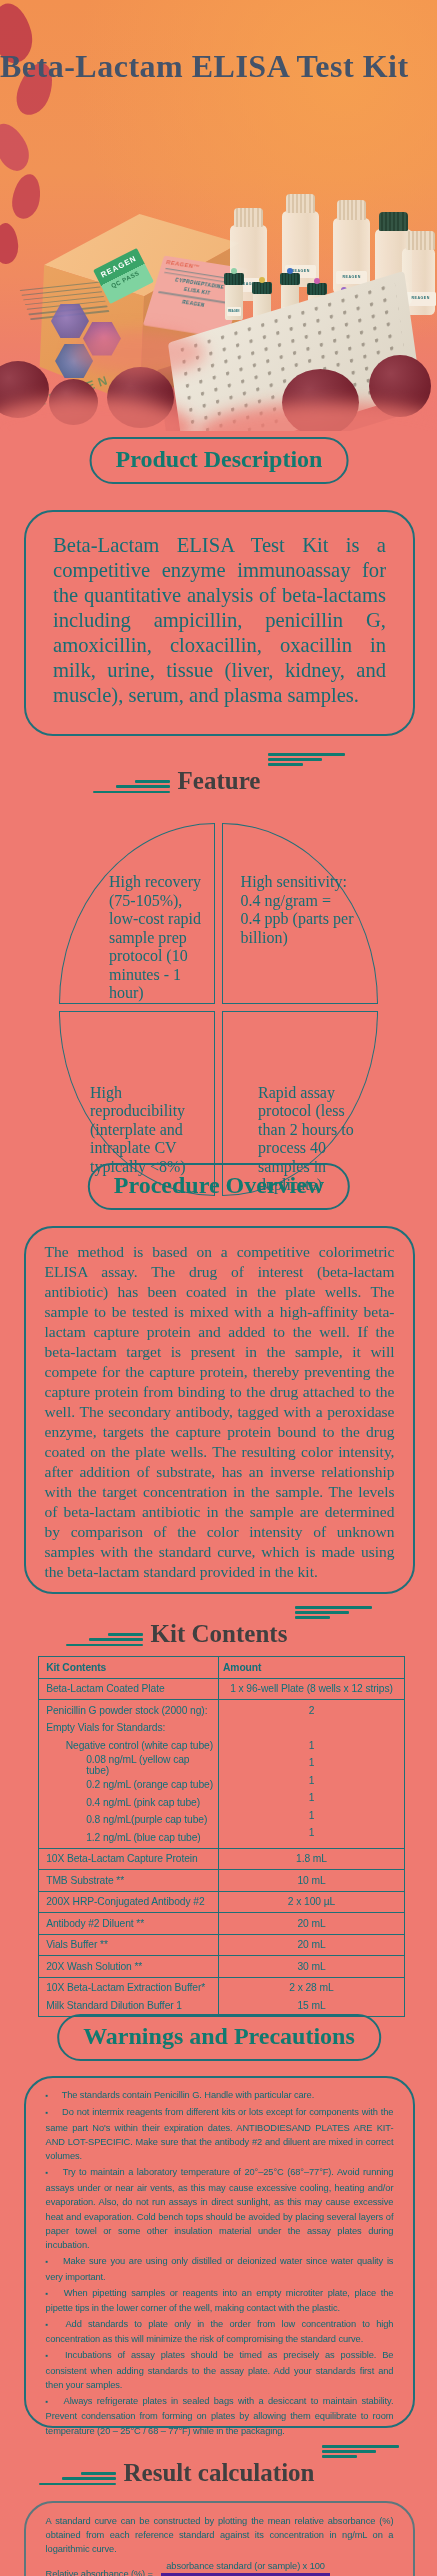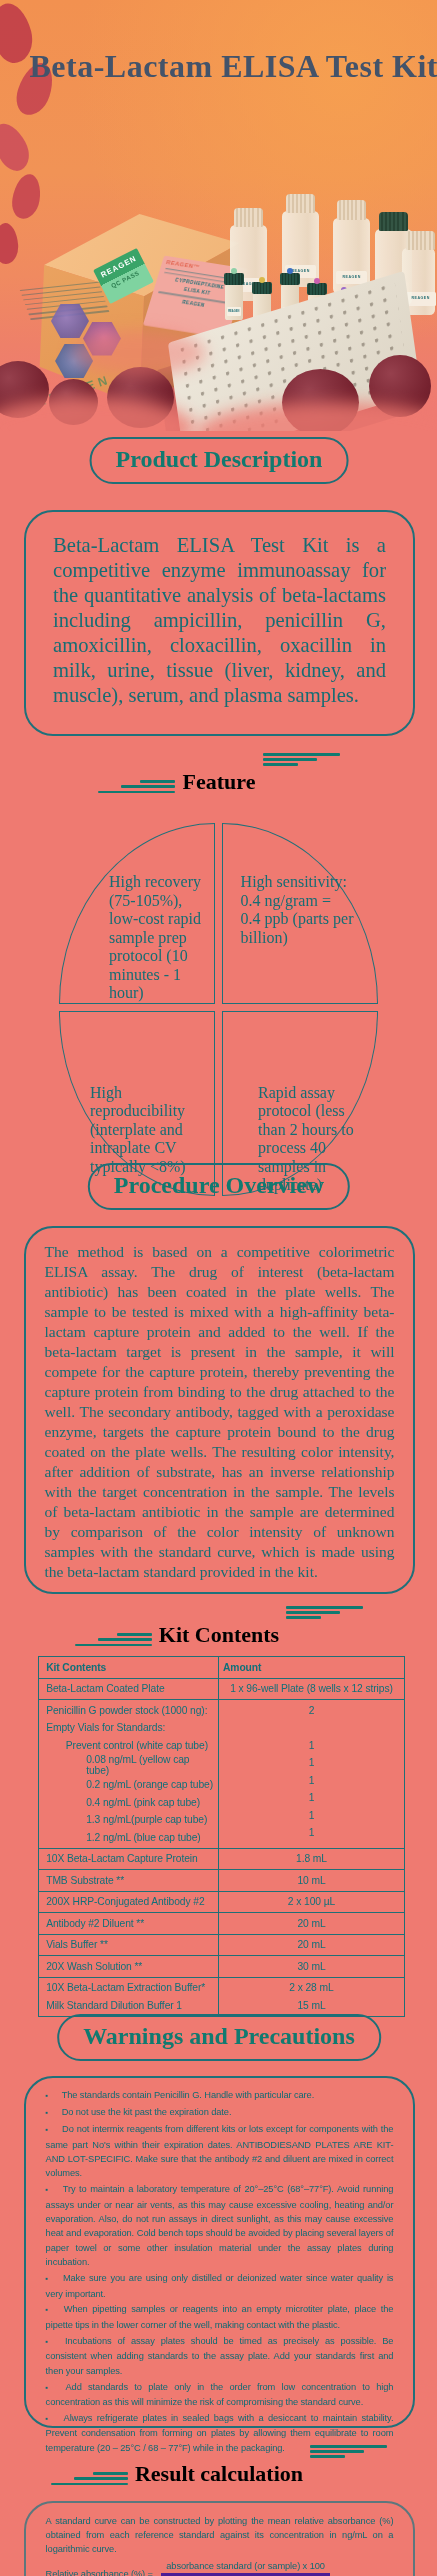--- a/index.html
+++ b/index.html
@@ -13,21 +13,21 @@
     background:
       radial-gradient(ellipse at 78% 18%, rgba(246,160,80,.9), transparent 55%),
       linear-gradient(180deg,#f29150 0%,#f19356 40%,#f08a60 64%,#ee8069 80%,#ef7a71 94%);
   }
   .leaf{position:absolute;background:#c03b4f;border-radius:52% 48% 55% 45%/60% 55% 45% 40%;opacity:.8;}
   .leaf.l1{left:-7.2px;top:3.1px;width:38px;height:60px;transform:rotate(-14deg);background:#b93247;}
   .leaf.l2{left:18.5px;top:62px;width:32px;height:54px;transform:rotate(18deg);}
   .leaf.l3{left:-4.1px;top:122px;width:30px;height:50px;transform:rotate(-28deg);background:#c8465a;}
   .leaf.l4{left:13.4px;top:174px;width:27px;height:45px;transform:rotate(9deg);}
   .leaf.l5{left:-6.2px;top:223px;width:24px;height:41px;transform:rotate(-4deg);background:#b93247;}
-  .photo-title{position:absolute;left:0;top:48px;width:100%;text-align:right;
+  .photo-title{position:absolute;left:0;top:48px;width:100%;text-align:left;
     font-family:"Liberation Serif",serif;font-weight:bold;font-size:32px;color:#43536a;letter-spacing:0.5px;}
   
   .kitbox{position:absolute;left:12.4px;top:210px;width:227px;height:196px;}
   .face{position:absolute;inset:0;}
   .face.top{clip-path:polygon(14% 28%,56% 2%,100% 17%,58% 44%);background:linear-gradient(120deg,#f6c48c,#f0b172);}
   .face.front{clip-path:polygon(14% 28%,58% 44%,56% 100%,12% 80%);background:linear-gradient(160deg,#eda765,#e2934f);}
   .face.side{clip-path:polygon(58% 44%,100% 17%,100% 72%,56% 100%);background:linear-gradient(200deg,#dd9457,#cf8348);}
   .qc-tag{position:absolute;left:38%;top:24%;width:49px;height:38px;transform:rotate(-27deg);
     background:linear-gradient(180deg,#3aa468 0 46%,#7fd3a0 46% 100%);border-radius:2.1px;
     color:#ffffff;text-align:center;font-weight:bold;}
@@ -85,21 +85,21 @@
   .result-box{top:2501px;height:216px;padding:11.3px 19.6px;border-color:#5d777d;font-size:9.3px;line-height:14px;text-align:justify;color:#0f6b74;letter-spacing:-0.1px;}
   .witem{margin-bottom:1.5px;}
   .witem::before{content:"▪";color:#0f6b74;font-size:7.7px;margin-right:13.4px;}
   .result-box p{margin:0 0 3.1px 0;}
   .formula{display:flex;align-items:center;gap:8.2px;margin:2.1px 0 4.1px 0;}
   .frac{text-align:center;display:inline-block;}
   .frac .num{border-bottom:4px solid #4c1d95;padding:0 5.2px 1.5px;}
   .frac .den{padding-top:1.5px;}
   
   .big-heading{position:absolute;left:0;width:100%;text-align:center;
-    font-family:"Liberation Serif",serif;font-weight:bold;font-size:22px;color:#000000;}
+    font-family:"Liberation Serif",serif;font-weight:bold;font-size:25px;color:#404040;}
   .deco{display:inline-block;width:77px;height:18.5px;position:relative;margin:0 7.2px;}
   .deco i{position:absolute;height:2.6px;background:#117a70;border-radius:1px;display:block;}
   .deco-l{vertical-align:-4.1px;}
   .deco-r{vertical-align:17.5px;}
   .deco-l i:nth-child(1){bottom:0;right:0;width:77px;}
   .deco-l i:nth-child(2){bottom:5.2px;right:0;width:54px;}
   .deco-l i:nth-child(3){bottom:10.3px;right:0;width:35px;}
   .deco-r i:nth-child(1){top:0;left:0;width:77px;}
   .deco-r i:nth-child(2){top:5.2px;left:0;width:54px;}
   .deco-r i:nth-child(3){top:10.3px;left:0;width:35px;}
@@ -277,27 +277,27 @@
     <div class="krow">
       <div class="kc1">
         <div class="kline">Beta-Lactam Coated Plate</div>
       </div>
       <div class="kc2">
         <div class="aline">1 x 96-well Plate (8 wells x 12 strips)</div>
       </div>
     </div>
     <div class="krow">
       <div class="kc1">
-        <div class="kline">Penicillin G powder stock (1000 ng):</div>
+        <div class="kline">Penicillin G powder stock (2000 ng):</div>
         <div class="kline">Empty Vials for Standards:</div>
-        <div class="kline ind1">Prevent control (white cap tube)</div>
+        <div class="kline ind1">Negative control (white cap tube)</div>
         <div class="kline ind2">0.08 ng/mL (yellow cap tube)</div>
         <div class="kline ind2">0.2 ng/mL (orange cap tube)</div>
         <div class="kline ind2">0.4 ng/mL (pink cap tube)</div>
-        <div class="kline ind2">1.3 ng/mL(purple cap tube)</div>
+        <div class="kline ind2">0.8 ng/mL(purple cap tube)</div>
         <div class="kline ind2">1.2 ng/mL (blue cap tube)</div>
       </div>
       <div class="kc2">
         <div class="aline">2</div>
         <div class="aline"></div>
         <div class="aline">1</div>
         <div class="aline">1</div>
         <div class="aline">1</div>
         <div class="aline">1</div>
         <div class="aline">1</div>
@@ -363,27 +363,26 @@
       </div>
     </div>
   </div>
 
 <div class="pill" style="top:2014px;">
   <span>Warnings and Precautions</span>
 </div>
 
 <div class="round-box warn-box" id="warn-list">
     <div class="witem">The standards contain Penicillin G. Handle with particular care.</div>
-    <div class="witem">Do not use the kit past the expiration date.</div>
     <div class="witem">Do not intermix reagents from different kits or lots except for components with the same part No's within their expiration dates.  ANTIBODIESAND PLATES ARE KIT-AND LOT-SPECIFIC. Make sure that the antibody #2 and diluent are mixed in correct volumes.</div>
     <div class="witem">Try to maintain a laboratory temperature of 20°–25°C (68°–77°F). Avoid running assays under or near air vents, as this may cause excessive cooling, heating and/or evaporation. Also, do not run assays in direct sunlight, as this may cause excessive heat and evaporation. Cold bench tops should be avoided by placing several layers of paper towel or some other insulation material under the assay plates during incubation.</div>
     <div class="witem">Make sure you are using only distilled or deionized water since water quality is very important.</div>
     <div class="witem">When pipetting samples or reagents into an empty microtiter plate, place the pipette tips in the lower corner of the well, making contact with the plastic.</div>
+    <div class="witem">Add standards to plate only in the order from low concentration to high concentration as this will minimize the risk of compromising the standard curve.</div>
     <div class="witem">Incubations of assay plates should be timed as precisely as possible. Be consistent when adding standards to the assay plate. Add your standards first and then your samples.</div>
-    <div class="witem">Add standards to plate only in the order from low concentration to high concentration as this will minimize the risk of compromising the standard curve.</div>
     <div class="witem">Always refrigerate plates in sealed bags with a desiccant to maintain stability. Prevent condensation from forming on plates by allowing them equilibrate to room temperature (20 – 25°C / 68 – 77°F) while in the packaging.</div>
   </div>
 
 <div class="big-heading" style="top:2445px;">
   <span class="deco deco-l"><i></i><i></i><i></i></span><span>Result calculation</span><span class="deco deco-r"><i></i><i></i><i></i></span>
 </div>
 
 <div class="round-box result-box">
   <p>A standard curve can be constructed by plotting the mean relative absorbance (%) obtained from each reference standard against its concentration in ng/mL on a logarithmic curve.</p>
   <div class="formula">

